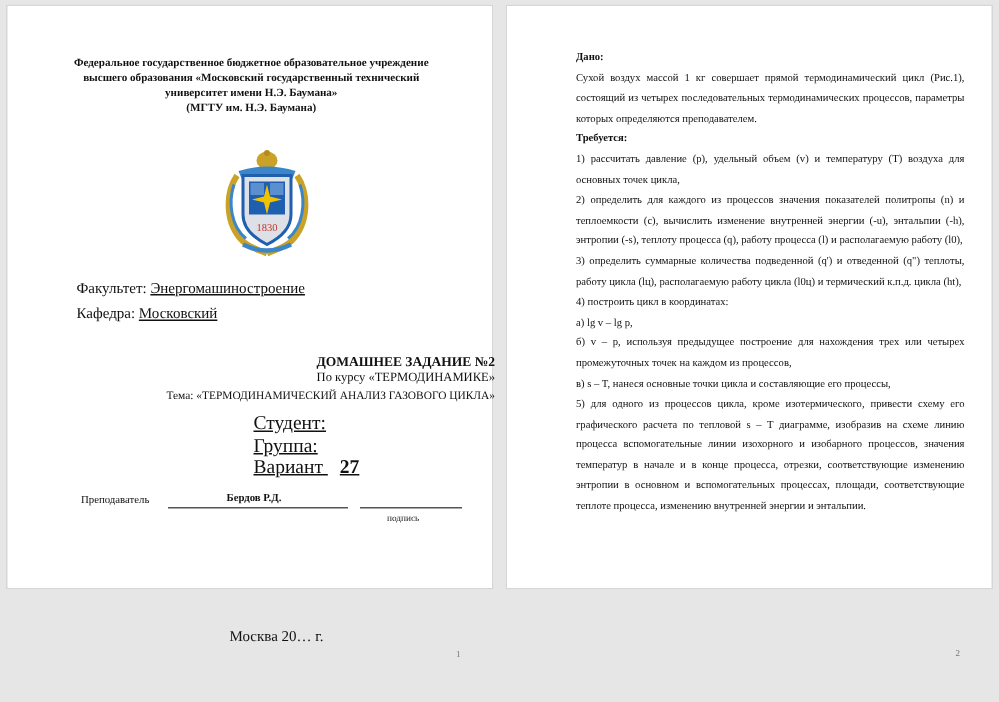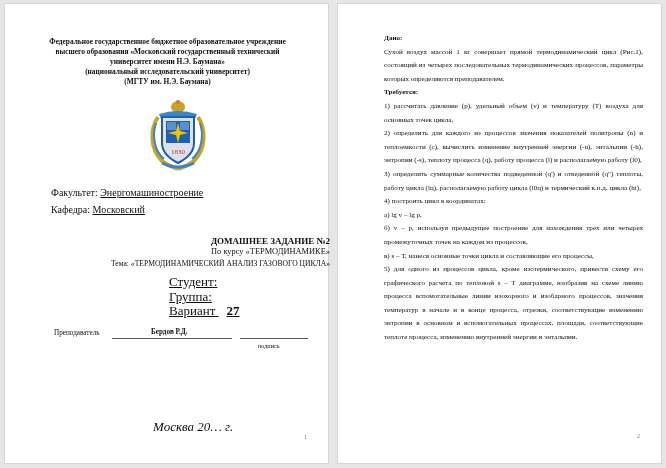--- a/index.html
+++ b/index.html
@@ -1,18 +1,18 @@
 <!DOCTYPE html>
 <html><head>
 <meta charset="utf-8">
 <style>
   * { box-sizing: border-box; margin: 0; padding: 0; }
   html, body { width: 666px; height: 468px; overflow: hidden; }
   body { background: #e6e6e6; position: relative; font-family: "Liberation Serif", "DejaVu Serif", serif; color: #111; }
-  .page { position: absolute; top: 3px; width: 325px; height: 461px; background: #fff; border: 1px solid #d6d6d6; }
+  .page { position: absolute; top: 3px; width: 325px; height: 390px; background: #fff; border: 1px solid #d6d6d6; }
   #page1 { left: 4px; }
   #page2 { left: 337px; padding-left: 29px; }
   .abs { position: absolute; white-space: nowrap; }
   .bold { font-weight: bold; }
   .u { text-decoration: underline; }
 
   
   .header { position: absolute; left: 0; width: 325px; top: 33px; font-size: 7.4px; font-weight: bold; line-height: 10px; text-align: center; }
   .emblem { position: absolute; left: 143px; top: 95px; width: 60px; height: 72px; }
   .p1-line { position: absolute; left: 46px; font-size: 10px; }
@@ -26,21 +26,20 @@
   .body2 p { margin: 0; }
 </style>
 </head>
 <body>
 
 <div class="page" id="page1">
   <div class="header">
     <div>Федеральное государственное бюджетное образовательное учреждение</div>
     <div>высшего образования «Московский государственный технический</div>
     <div>университет имени Н.Э. Баумана»</div>
-    <div>(национальный исследовательский университет)</div>
     <div>(МГТУ им. Н.Э. Баумана)</div>
   </div>
 
   <svg class="emblem" viewBox="0 0 60 72">
 
     <path d="M10 18 C2 30 2 50 14 62 C20 67 26 68 30 70" fill="none" stroke="#c9a227" stroke-width="4"></path>
     <path d="M50 18 C58 30 58 50 46 62 C40 67 34 68 30 70" fill="none" stroke="#c9a227" stroke-width="4"></path>
     <path d="M8 24 C4 36 6 52 16 60" fill="none" stroke="#3a86c8" stroke-width="2"></path>
     <path d="M52 24 C56 36 54 52 44 60" fill="none" stroke="#3a86c8" stroke-width="2"></path>
     <path d="M14 64 Q30 72 46 64" fill="none" stroke="#3a86c8" stroke-width="3"></path>
@@ -79,21 +78,21 @@
     <span>Вариант</span>
     <span class="bold" style="margin-left:8px;">27</span>
   </div>
 
   <div class="abs" style="left:49px; top:325px; font-size:7.2px;">Преподаватель</div>
   <div class="abs bold" style="left:146px; top:324px; font-size:7.2px;">Бердов Р.Д.</div>
   <div class="sigline" style="left:107px; width:120px;"></div>
   <div class="sigline" style="left:235px; width:68px;"></div>
   <div class="abs" style="left:253px; top:338px; font-size:6.2px;">подпись</div>
 
-  <div class="abs" style="left:148px; top:415px; font-size:13px;font-style:italic;">Москва 20… г.</div>
+  <div class="abs" style="left:148px; top:415px; font-size:10px;">Москва 20… г.</div>
   <div class="pagenum" style="left:299px; top:430px;">1</div>
 </div>
 
 <div class="page" id="page2">
   <div class="body2">
     <p class="bold">Дано:</p>
     <p>Сухой воздух массой 1 кг совершает прямой термодинамический цикл (Рис.1), состоящий из четырех последовательных термодинамических процессов, параметры которых определяются преподавателем.</p>
     <p class="bold">Требуется:</p>
     <p>1) рассчитать давление (p), удельный объем (v) и температуру (T) воздуха для основных точек цикла,</p>
     <p>2) определить для каждого из процессов значения показателей политропы (n) и теплоемкости (c), вычислить изменение внутренней энергии (-u), энтальпии (-h), энтропии (-s), теплоту процесса (q), работу процесса (l) и располагаемую работу (l0),</p>

